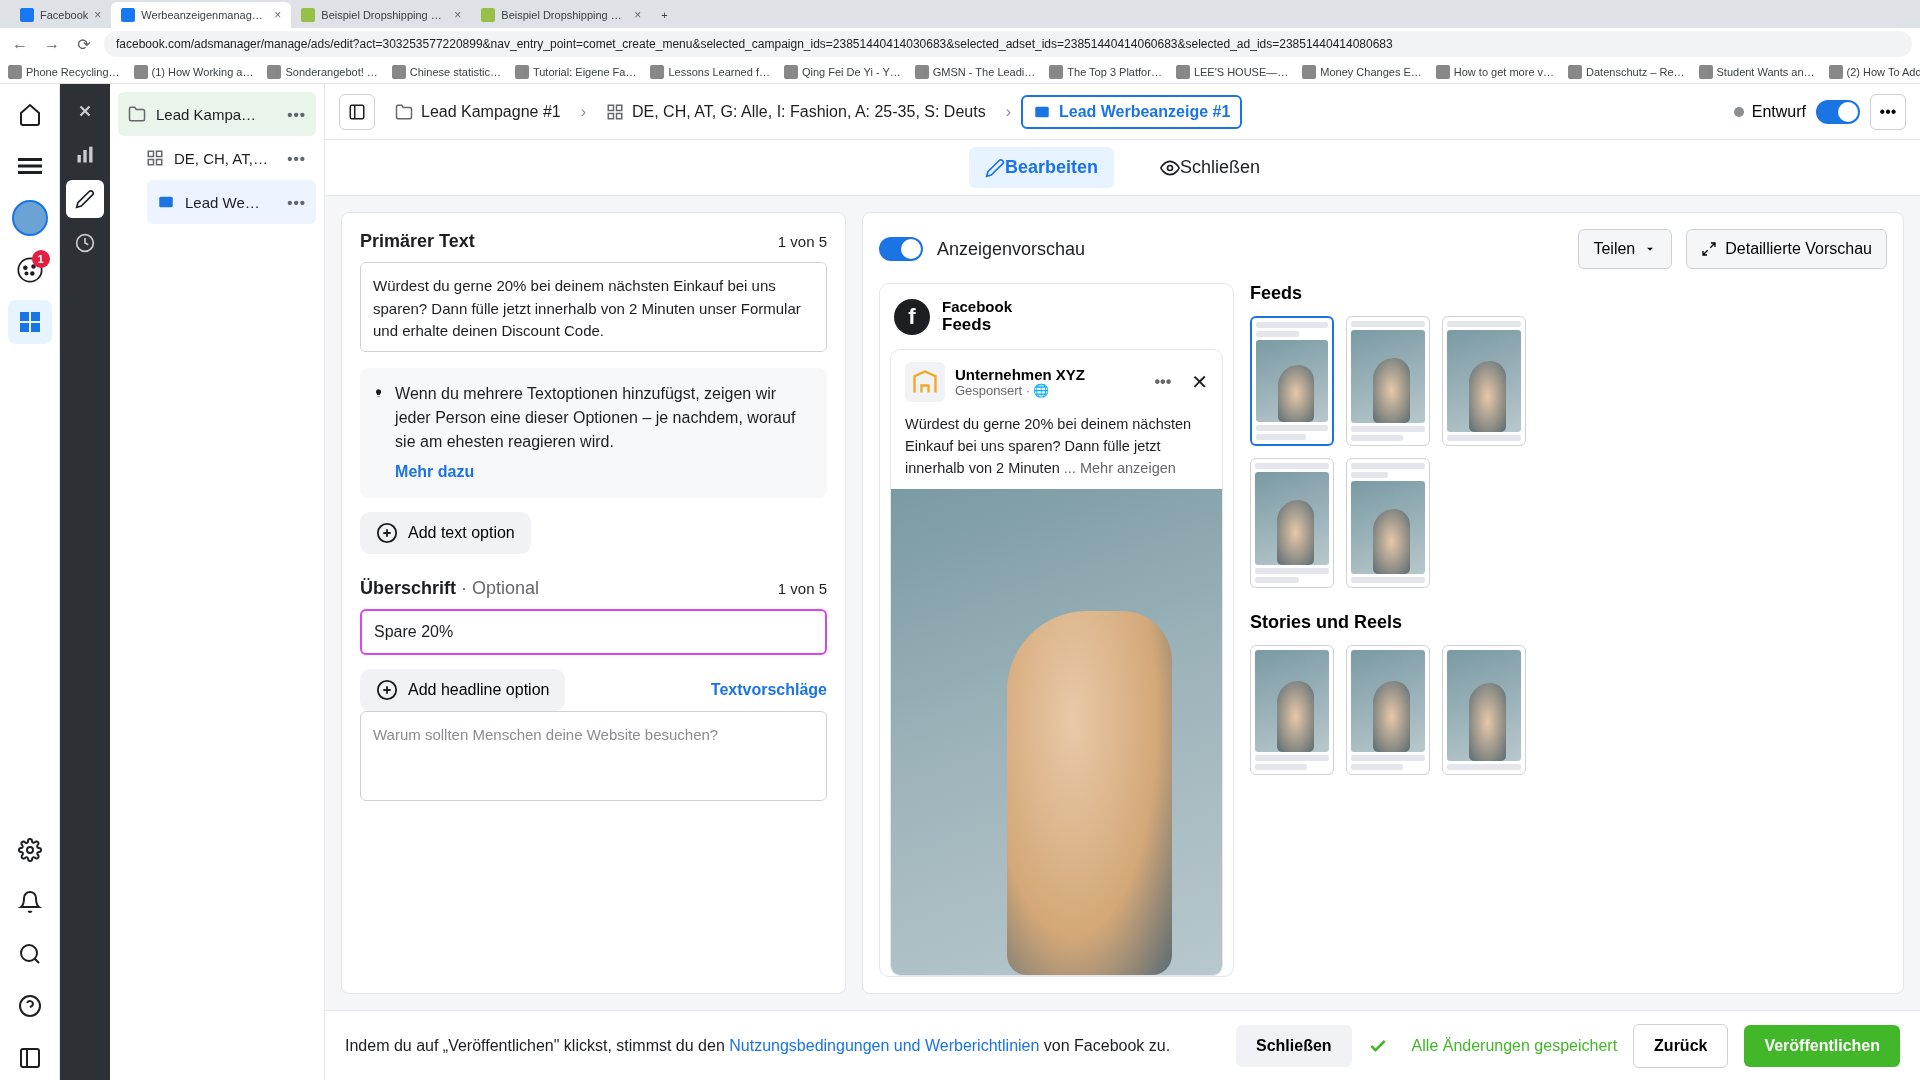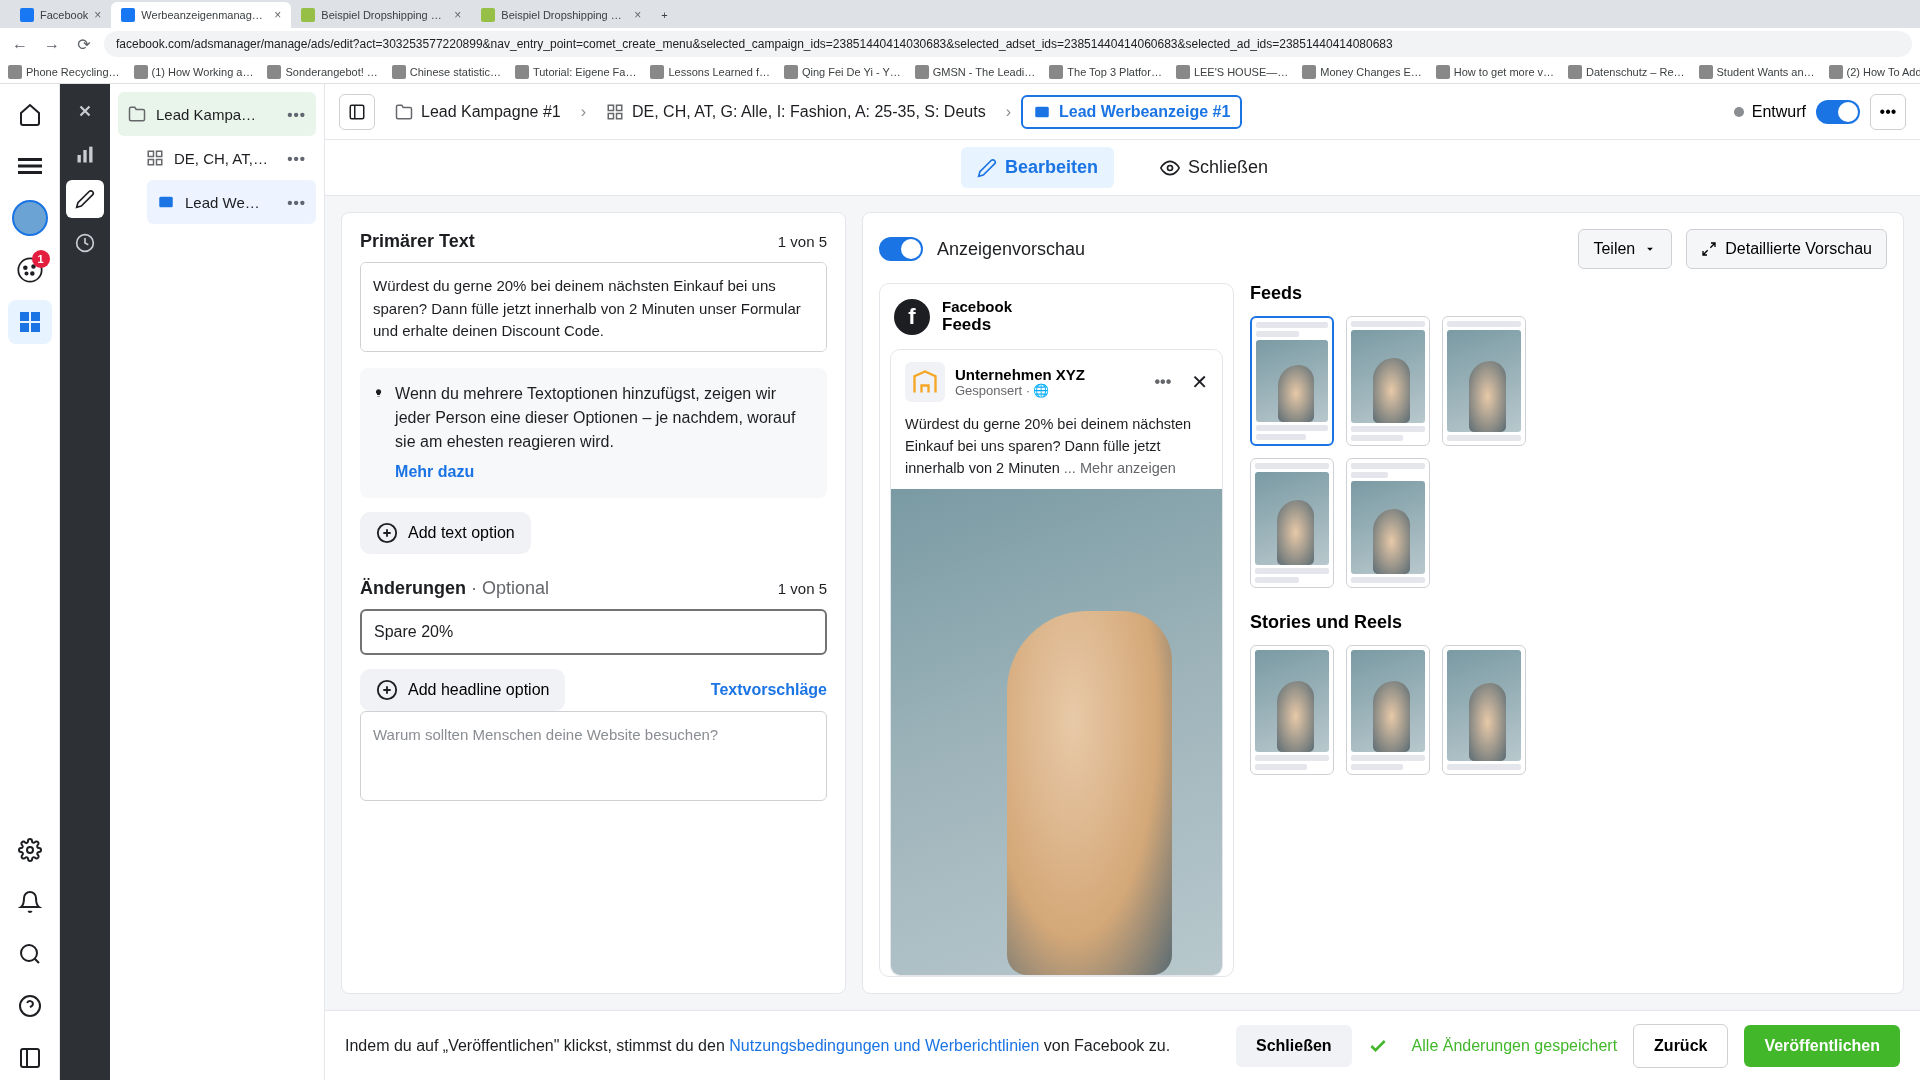--- a/index.html
+++ b/index.html
@@ -46,36 +46,36 @@
 .crumb .clabel { white-space: nowrap; overflow: hidden; text-overflow: ellipsis; }
 .crumb.active { border: 2px solid #1b74e4; color: #1b74e4; font-weight: 600; }
 .chev { color: #8a8d91; }
 .status-pill { margin-left: auto; display: flex; align-items: center; gap: 8px; font-size: 16px; }
 .status-dot { width: 10px; height: 10px; background: #8a8d91; border-radius: 50%; }
 .toggle { width: 44px; height: 24px; background: #1b74e4; border-radius: 12px; position: relative; cursor: pointer; }
 .toggle::after { content: ""; position: absolute; width: 20px; height: 20px; background: #fff; border-radius: 50%; top: 2px; right: 2px; }
 .more-btn { width: 36px; height: 36px; border: 1px solid #ced0d4; border-radius: 6px; display: flex; align-items: center; justify-content: center; cursor: pointer; }
 
 .subtabs { height: 56px; background: #fff; display: flex; align-items: center; justify-content: center; gap: 30px; border-bottom: 1px solid #e4e6eb; }
-.subtab { display: flex; align-items: center; gap: 8px; font-size: 18px; color: #1c1e21; padding: 10px 16px; border-radius: 6px; cursor: pointer; }
+.subtab { display: flex; align-items: center; font-size: 18px; color: #1c1e21; padding: 10px 16px; border-radius: 6px; cursor: pointer; }
 .subtab.active { background: #e7f3ff; color: #1b74e4; font-weight: 600; }
 
 .workspace { flex: 1; display: flex; gap: 16px; padding: 16px; overflow: hidden; }
 .editor { width: 505px; background: #fff; border: 1px solid #e4e6eb; border-radius: 8px; padding: 18px; overflow-y: auto; }
 .field-head { display: flex; justify-content: space-between; align-items: baseline; margin-bottom: 10px; }
 .field-title { font-size: 18px; font-weight: 700; color: #1c1e21; }
 .field-count { font-size: 15px; color: #1c1e21; }
 .optional { color: #65676b; font-weight: 400; }
 .textarea { width: 100%; border: 1px solid #ced0d4; border-radius: 6px; padding: 12px; font-size: 15px; line-height: 1.5; color: #1c1e21; resize: none; font-family: inherit; min-height: 90px; }
 .textarea::placeholder { color: #8a8d91; }
 .info-box { display: flex; gap: 12px; background: #f7f8fa; border-radius: 8px; padding: 14px; margin-top: 12px; }
 .info-body { font-size: 16px; line-height: 1.5; color: #1c1e21; }
 .info-link { color: #1b74e4; font-weight: 600; cursor: pointer; margin-top: 6px; display: inline-block; }
 .add-option { display: inline-flex; align-items: center; gap: 10px; background: #f0f2f5; border-radius: 10px; padding: 10px 16px; font-size: 16px; cursor: pointer; margin-top: 14px; }
-.headline-input { width: 100%; border: 2px solid #737373; border-radius: 6px; padding: 12px; font-size: 16px; color: #1c1e21; outline: none; }
+.headline-input { width: 100%; border: 2px solid #d946ef; border-radius: 6px; padding: 12px; font-size: 16px; color: #1c1e21; outline: none; }
 .row-flex { display: flex; justify-content: space-between; align-items: center; margin-top: 14px; }
 .text-link { color: #1b74e4; font-size: 16px; font-weight: 600; cursor: pointer; }
 .section-gap { margin-top: 24px; }
 
 .preview-panel { flex: 1; background: #fff; border: 1px solid #e4e6eb; border-radius: 8px; padding: 16px; display: flex; flex-direction: column; overflow: hidden; }
 .preview-head { display: flex; align-items: center; gap: 14px; padding-bottom: 14px; }
 .prev-toggle { width: 44px; height: 24px; background: #1b74e4; border-radius: 12px; position: relative; cursor: pointer; }
 .prev-toggle::after { content: ""; position: absolute; width: 20px; height: 20px; background: #fff; border-radius: 50%; top: 2px; right: 2px; }
 .prev-title { font-size: 18px; color: #1c1e21; flex: 1; }
 .prev-btn { display: flex; align-items: center; gap: 8px; border: 1px solid #ced0d4; border-radius: 6px; padding: 10px 14px; font-size: 16px; cursor: pointer; background: #f5f6f7; }
@@ -406,21 +406,21 @@
         </div>
         <div class="add-option">
           <svg width="22" height="22" viewBox="0 0 24 24" fill="none" stroke="#1c1e21" stroke-width="2">
               <circle cx="12" cy="12" r="10"></circle>
               <path d="M12 8v8M8 12h8"></path>
             </svg>
           <span>Add text option</span>
         </div>
 
         <div class="field-head section-gap">
-          <span class="field-title"><span>Änderungen</span><span class="optional"> · Optional</span></span>
+          <span class="field-title"><span>Überschrift</span><span class="optional"> · Optional</span></span>
           <span class="field-count">1 von 5</span>
         </div>
         <input class="headline-input" value="Spare 20% " style="">
         <div class="row-flex">
           <div class="add-option" style="margin-top:0">
             <svg width="22" height="22" viewBox="0 0 24 24" fill="none" stroke="#1c1e21" stroke-width="2">
                 <circle cx="12" cy="12" r="10"></circle>
                 <path d="M12 8v8M8 12h8"></path>
               </svg>
             <span>Add headline option</span>

